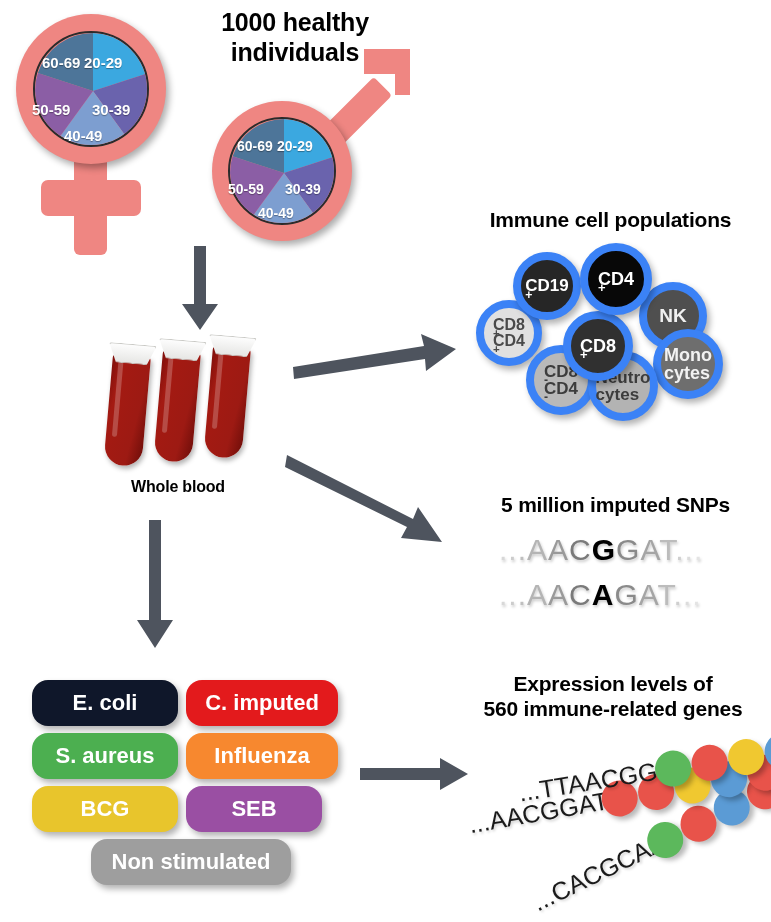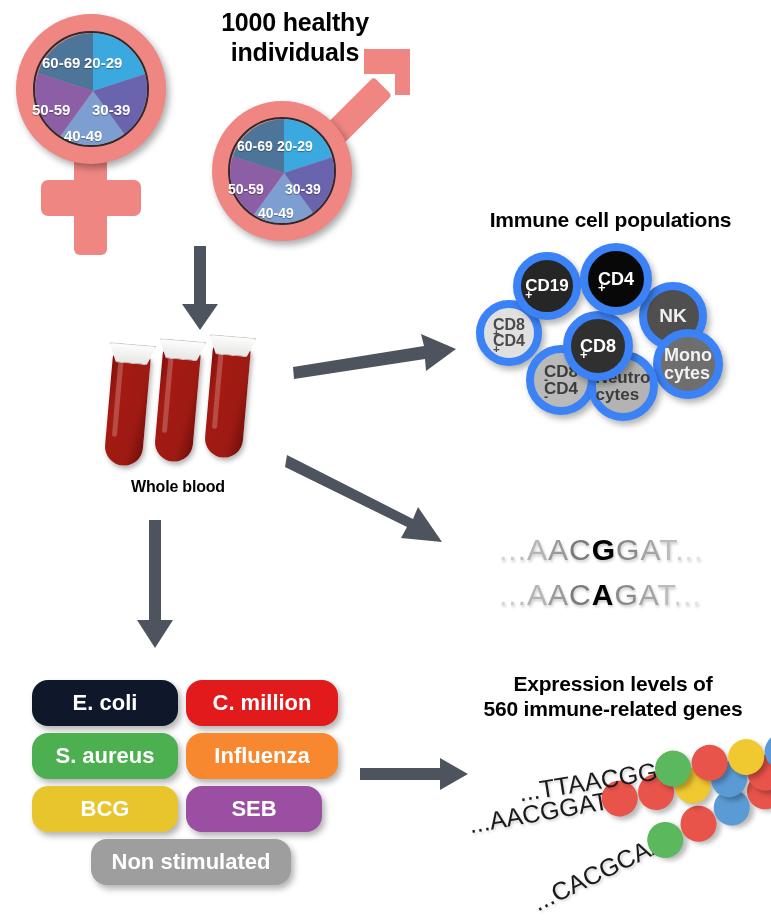--- a/index.html
+++ b/index.html
@@ -284,30 +284,31 @@
     </div>
 
     <div class="cell" style="left:653px; top:329px; width:70px; height:70px; background:#6e6e6e; color:#f2f2f2; font-size:18px; z-index:3;">
       <div>
         <span>Mono</span>
         <span>cytes</span>
       </div>
     </div>
   </div>
 
+  <div class="abs hdr" style="left:460px; top:493px; width:311px; font-size:21px;">5 million imputed SNPs</div>
 
   <div class="snp-row" style="left:492px; top:533px;" id="snp-row-0"><span style="color: rgb(216, 216, 216);"> .</span><span style="color: rgb(204, 204, 204);">.</span><span style="color: rgb(191, 191, 191);">.</span><span style="color: rgb(180, 180, 180);">A</span><span style="color: rgb(154, 154, 154);">A</span><span style="color: rgb(122, 122, 122);">C</span><b style="color: rgb(0, 0, 0);">G</b><span style="color: rgb(138, 138, 138);">G</span><span style="color: rgb(165, 165, 165);">A</span><span style="color: rgb(188, 188, 188);">T</span><span style="color: rgb(207, 207, 207);">.</span><span style="color: rgb(220, 220, 220);">.</span><span style="color: rgb(228, 228, 228);">.</span></div>
   <div class="snp-row" style="left:492px; top:578px;" id="snp-row-1"><span style="color: rgb(216, 216, 216);"> .</span><span style="color: rgb(204, 204, 204);">.</span><span style="color: rgb(191, 191, 191);">.</span><span style="color: rgb(180, 180, 180);">A</span><span style="color: rgb(154, 154, 154);">A</span><span style="color: rgb(122, 122, 122);">C</span><b style="color: rgb(0, 0, 0);">A</b><span style="color: rgb(138, 138, 138);">G</span><span style="color: rgb(165, 165, 165);">A</span><span style="color: rgb(188, 188, 188);">T</span><span style="color: rgb(207, 207, 207);">.</span><span style="color: rgb(220, 220, 220);">.</span><span style="color: rgb(228, 228, 228);">.</span></div>
 
   <div class="abs" style="left:0; top:0; width:771px; height:922px; pointer-events:none;">
     <div class="pill" style="left:32px; top:680px; width:146px; height:46px; background:#0f172a; font-size:22px; pointer-events:auto;">
       <span>E. coli</span>
     </div>
     <div class="pill" style="left:186px; top:680px; width:152px; height:46px; background:#e31a1c; font-size:22px; pointer-events:auto;">
-      <span>C. million</span>
+      <span>C. imputed</span>
     </div>
     <div class="pill" style="left:32px; top:733px; width:146px; height:46px; background:#4caf50; font-size:22px; pointer-events:auto;">
       <span>S. aureus</span>
     </div>
     <div class="pill" style="left:186px; top:733px; width:152px; height:46px; background:#f7882f; font-size:22px; pointer-events:auto;">
       <span>Influenza</span>
     </div>
     <div class="pill" style="left:32px; top:786px; width:146px; height:46px; background:#e8c52c; font-size:22px; pointer-events:auto;">
       <span>BCG</span>
     </div>

